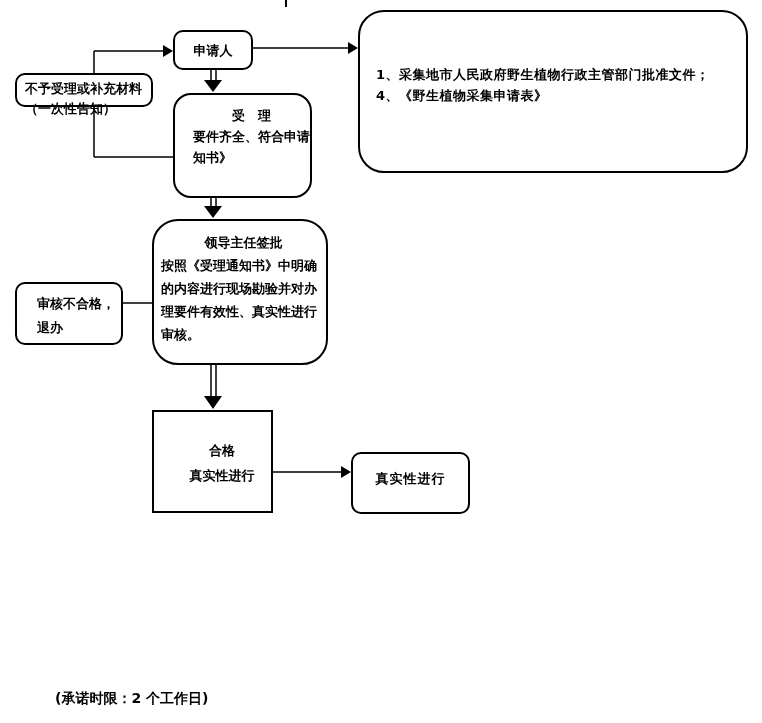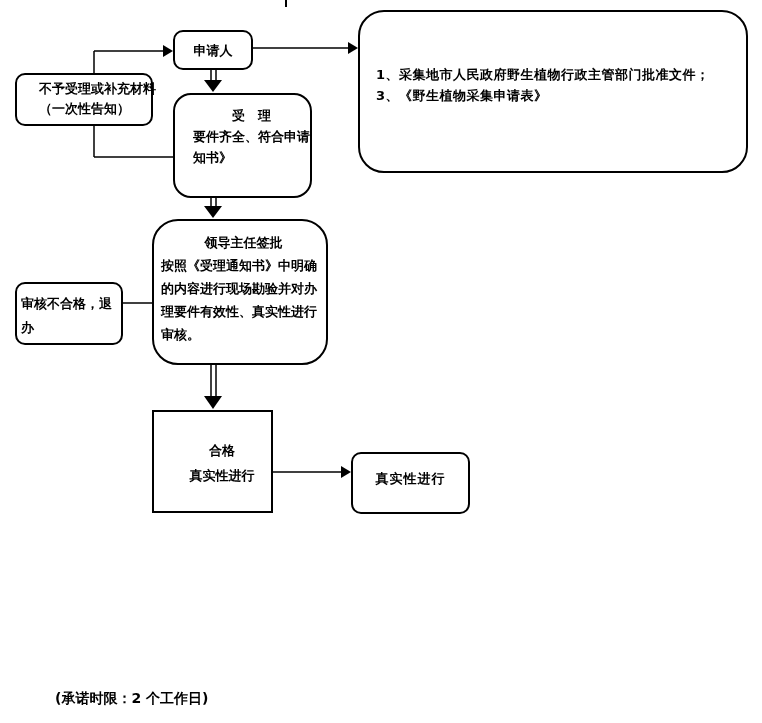--- a/index.html
+++ b/index.html
@@ -42,26 +42,26 @@
     text-align: center;
     white-space: nowrap;
   }
   .node .text-line {
     display: block;
     white-space: nowrap;
   }
 
   
   #node-applicant { left: 173px; top: 30px;  width: 80px;  height: 40px; }
-  #node-reject    { left: 15px;  top: 73px;  width: 138px; height: 53px; padding: 4px 0 0 22px; line-height: 20px; }
+  #node-reject    { left: 15px;  top: 73px;  width: 138px; height: 34px; padding: 4px 0 0 8px; line-height: 20px; }
   #node-accept    { left: 173px; top: 93px;  width: 139px; height: 105px; padding: 10px 0 0 18px; }
   #node-docs      { left: 358px; top: 10px;  width: 390px; height: 163px; padding: 52px 8px 0 16px; }
   #node-docs .text-line { letter-spacing: 0.5px; }
   #node-survey    { left: 152px; top: 219px; width: 176px; height: 146px; padding: 10px 0 0 7px; line-height: 23px; }
-  #node-fail      { left: 15px;  top: 282px; width: 108px; height: 63px; padding: 8px 4px 0 4px; line-height: 24px; }
+  #node-fail      { left: 15px;  top: 282px; width: 108px; height: 63px; padding: 8px 4px 0 20px; line-height: 24px; }
   #node-fail .wrap-line { display: block; white-space: normal; }
   #node-qualified { left: 152px; top: 410px; width: 121px; height: 103px; border-radius: 0; padding-top: 26px; text-align: center; line-height: 25px; padding-left: 19px; }
   #node-issue     { left: 351px; top: 452px; width: 119px; height: 62px; padding-top: 14px; text-align: center; letter-spacing: 1px; }
 
   #footer-note {
     position: absolute;
     left: 55px;
     top: 690px;
     font-weight: bold;
     font-size: 14px;
@@ -126,21 +126,21 @@
   </div>
 
   <div id="node-accept" class="node rounded-md">
     <span class="title-line">受　理</span>
     <span class="text-line">要件齐全、符合申请</span>
     <span class="text-line">知书》</span>
   </div>
 
   <div id="node-docs" class="node rounded-lg">
     <span class="text-line">1、采集地市人民政府野生植物行政主管部门批准文件；</span>
-    <span class="text-line">3、《野生植物采集申请表》</span>
+    <span class="text-line">4、《野生植物采集申请表》</span>
   </div>
 
   <div id="node-survey" class="node rounded-lg">
     <span class="title-line">领导主任签批</span>
     <span class="text-line">按照《受理通知书》中明确</span>
     <span class="text-line">的内容进行现场勘验并对办</span>
     <span class="text-line">理要件有效性、真实性进行</span>
     <span class="text-line">审核。</span>
   </div>
 

